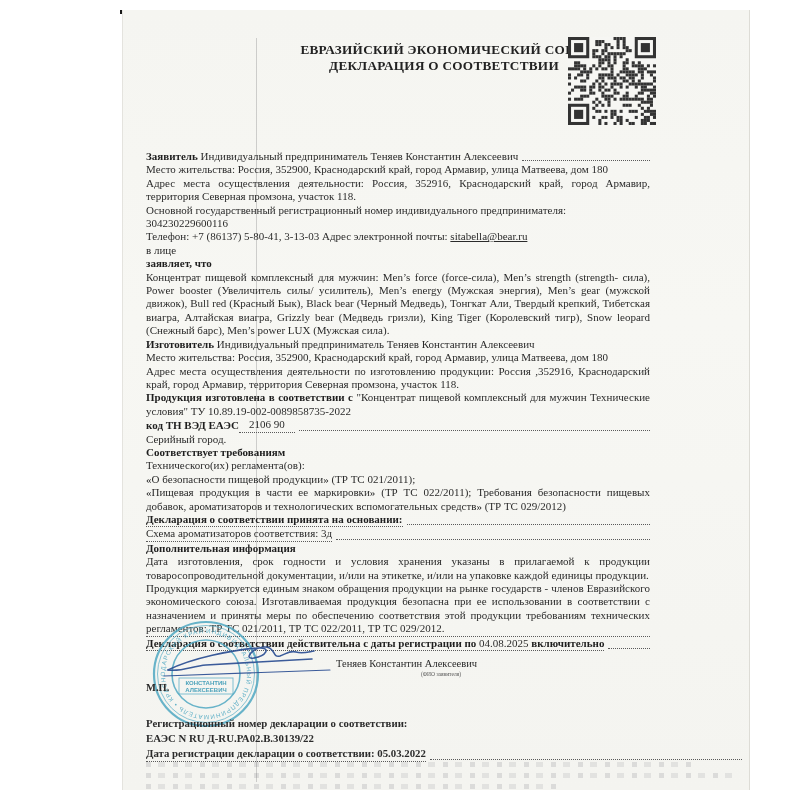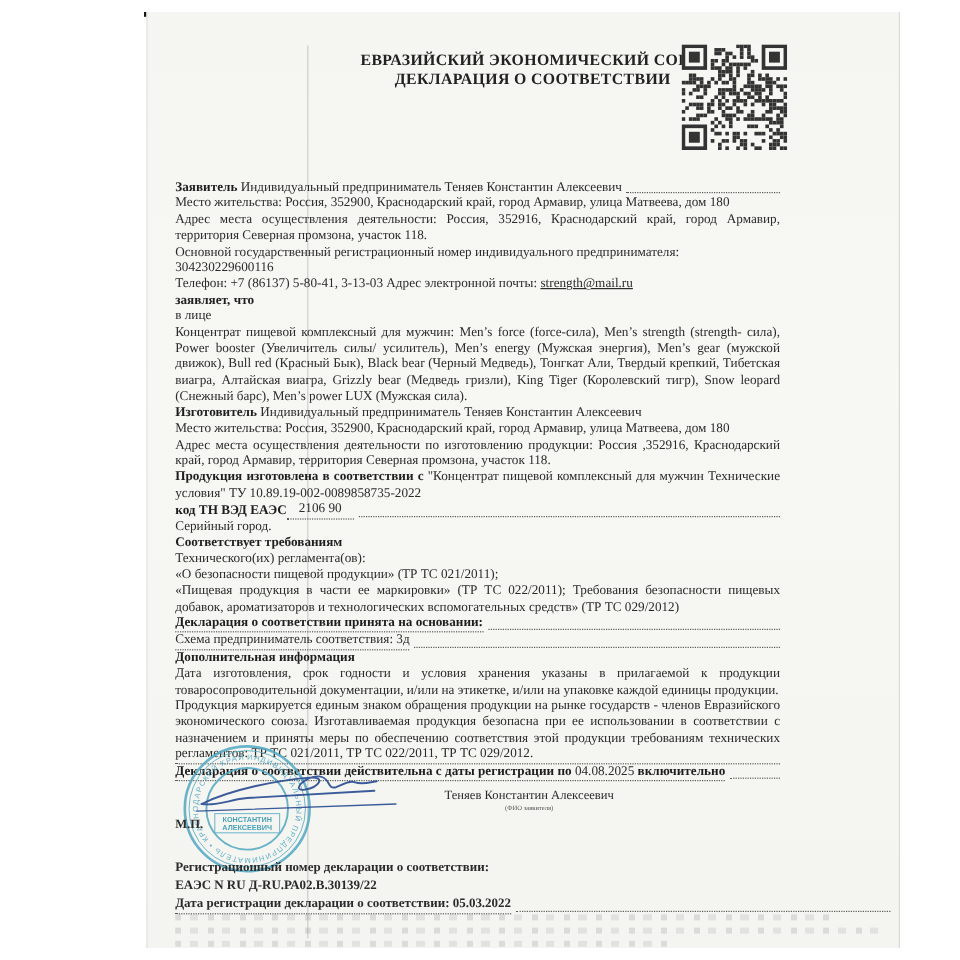--- a/index.html
+++ b/index.html
@@ -24,21 +24,21 @@
   b,.b{font-weight:bold;color:#1e1e1e;}
   .lineflex{display:flex;align-items:flex-end;}
   .lineflex .txt{white-space:nowrap;}
   .dotfill{flex:1;border-bottom:1.6px dotted #5a5a5a;margin:0 0 2px 4px;min-width:10px;}
   .dotted-under{border-bottom:1.6px dotted #5a5a5a;}
   .email{text-decoration:underline;color:#2b2b2b;}
   
   .mp{position:absolute;left:24px;top:672px;font-size:10.5px;font-weight:bold;}
   .stamp{position:absolute;left:14px;top:598px;width:140px;height:132px;}
   .sig-svg{position:absolute;left:40px;top:622px;width:210px;height:56px;}
-  .sig-name{position:absolute;left:214px;top:648px;width:210px;text-align:center;font-size:10.5px;}
+  .sig-name{position:absolute;left:214px;top:648px;width:210px;text-align:left;font-size:10.5px;}
   .sig-caption{position:absolute;left:214px;top:661px;width:210px;text-align:center;font-size:5.5px;color:#555;}
   
   .reg-block{position:absolute;left:24px;right:8px;top:706px;font-size:10.8px;line-height:15px;font-weight:bold;}
   
   .ghost{position:absolute;left:24px;right:12px;top:752px;opacity:.45;filter:blur(.6px);}
   .ghost .g{height:5px;margin-bottom:6px;
     background:repeating-linear-gradient(90deg,rgba(100,102,112,.38) 0 5px,transparent 5px 12px,rgba(100,102,112,.28) 12px 19px,transparent 19px 27px);}
   .g1{width:92%;}  .g2{width:99%;} .g3{width:70%;}
 </style>
 </head>
@@ -359,44 +359,44 @@
     </svg>
 
   <div class="body-col">
     <p class="lineflex">
       <span class="txt"><b>Заявитель</b> <span>Индивидуальный предприниматель Теняев Константин Алексеевич</span></span>
       <span class="dotfill"></span>
     </p>
     <p>Место жительства: Россия, 352900, Краснодарский край, город Армавир, улица Матвеева, дом 180</p>
     <p>Адрес места осуществления деятельности: Россия, 352916, Краснодарский край, город Армавир, территория Северная промзона, участок 118.</p>
     <p class="nj">Основной государственный регистрационный номер индивидуального предпринимателя: 304230229600116</p>
-    <p class="nj"><span>Телефон: +7 (86137) 5-80-41, 3-13-03 Адрес электронной почты: </span><span class="email">strength@mail.ru</span></p>
+    <p class="nj"><span>Телефон: +7 (86137) 5-80-41, 3-13-03 Адрес электронной почты: </span><span class="email">sitabella@bear.ru</span></p>
+    <p class="nj">в лице</p>
     <p class="nj"><b>заявляет, что</b></p>
-    <p class="nj">в лице</p>
     <p>Концентрат пищевой комплексный для мужчин: Men’s force (force-сила), Men’s strength (strength- сила), Power booster (Увеличитель силы/ усилитель), Men’s energy (Мужская энергия), Men’s gear (мужской движок), Bull red (Красный Бык), Black bear (Черный Медведь), Тонгкат Али, Твердый крепкий, Тибетская виагра, Алтайская виагра, Grizzly bear (Медведь гризли), King Tiger (Королевский тигр), Snow leopard (Снежный барс), Men’s power LUX (Мужская сила).</p>
     <p class="nj"><b>Изготовитель</b> <span>Индивидуальный предприниматель Теняев Константин Алексеевич</span></p>
     <p class="nj">Место жительства: Россия, 352900, Краснодарский край, город Армавир, улица Матвеева, дом 180</p>
     <p>Адрес места осуществления деятельности по изготовлению продукции: Россия ,352916, Краснодарский край, город Армавир, территория Северная промзона, участок 118.</p>
     <p><b>Продукция изготовлена в соответствии с</b><span> "Концентрат пищевой комплексный для мужчин Технические условия" ТУ 10.89.19-002-0089858735-2022</span></p>
     <p class="lineflex">
       <span class="txt b">код ТН ВЭД ЕАЭС</span>
       <span class="txt dotted-under" style="padding:0 10px;">2106 90</span>
       <span class="dotfill"></span>
     </p>
     <p class="nj">Серийный город.</p>
     <p class="nj"><b>Соответствует требованиям</b></p>
     <p class="nj">Технического(их) регламента(ов):</p>
     <p class="nj">«О безопасности пищевой продукции» (ТР ТС 021/2011);</p>
     <p>«Пищевая продукция в части ее маркировки» (ТР ТС 022/2011); Требования безопасности пищевых добавок, ароматизаторов и технологических вспомогательных средств» (ТР ТС 029/2012)</p>
     <p class="lineflex">
       <span class="txt b dotted-under">Декларация о соответствии принята на основании:</span>
       <span class="dotfill"></span>
     </p>
     <p class="lineflex">
-      <span class="txt dotted-under">Схема предприниматель соответствия: 3д</span>
+      <span class="txt dotted-under">Схема ароматизаторов соответствия: 3д</span>
       <span class="dotfill"></span>
     </p>
     <p class="nj"><b>Дополнительная информация</b></p>
     <p>Дата изготовления, срок годности и условия хранения указаны в прилагаемой к продукции товаросопроводительной документации, и/или на этикетке, и/или на упаковке каждой единицы продукции.</p>
     <p class="dotted-under">Продукция маркируется единым знаком обращения продукции на рынке государств - членов Евразийского экономического союза. Изготавливаемая продукция безопасна при ее использовании в соответствии с назначением и приняты меры по обеспечению соответствия этой продукции требованиям технических регламентов: ТР ТС 021/2011, ТР ТС 022/2011, ТР ТС 029/2012.</p>
     <p class="lineflex">
       <span class="txt dotted-under"><b>Декларация о соответствии действительна с даты регистрации по </b><span>04.08.2025</span><b> включительно</b></span>
       <span class="dotfill"></span>
     </p>
   </div>

